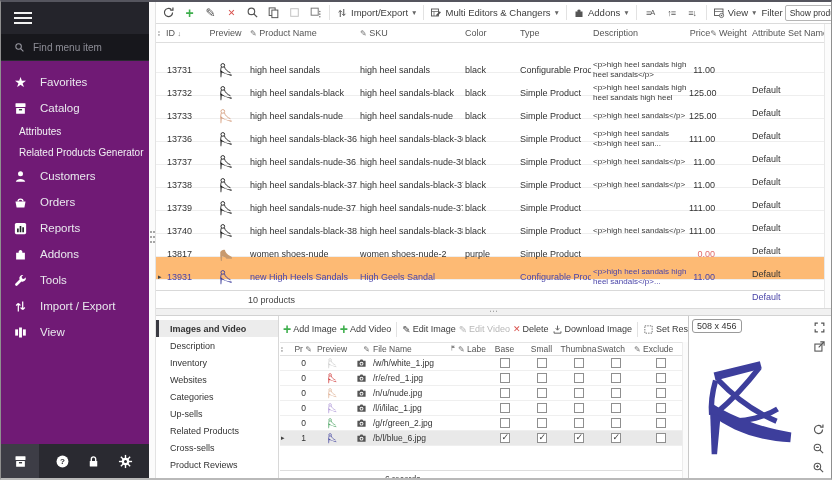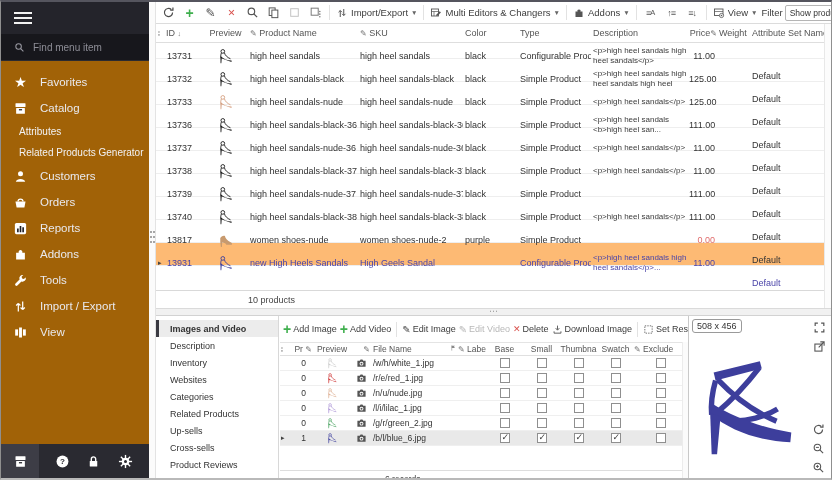--- a/index.html
+++ b/index.html
@@ -2,21 +2,21 @@
 <html><head>
 <meta charset="utf-8">
 <style>
   * { box-sizing: border-box; margin: 0; padding: 0; }
   html,body { background:#ddd; }
   body { font-family: "Liberation Sans", sans-serif; }
   .app { position:relative; width:832px; height:480px; background:#fff; border:1px solid #8f8f8f;
          border-top:2px solid #55555e; border-bottom:2px solid #b9b9b9; overflow:hidden; }
 
   
-  .sidebar { position:absolute; left:0; top:0; width:148px; height:100%; background:#a16207; color:#e9e9ee; display:flex; flex-direction:column; }
+  .sidebar { position:absolute; left:0; top:0; width:148px; height:100%; background:#701a75; color:#e9e9ee; display:flex; flex-direction:column; }
   .sb-burger { height:32px; display:flex; align-items:center; padding-left:13px; background:#24242b; }
   .bars i { display:block; width:18px; height:2px; background:#f2f2f2; margin:3px 0; }
   .sb-search { height:27px; display:flex; align-items:center; gap:8px; padding-left:13px; background:#17171c; border-bottom:1px solid #2a2a31; }
   .sb-search .ic { width:11px; height:11px; color:#9a9aa3; flex:none; }
   .sb-input { background:transparent; border:none; outline:none; color:#cfcfd6; font-size:10px; width:100px; font-family:"Liberation Sans",sans-serif; }
   .sb-input::placeholder { color:#8d8d96; }
   .sb-menu { padding-top:8px; flex:1; }
   .sb-item { height:26px; display:flex; align-items:center; gap:12px; padding-left:12px; font-size:11.5px; cursor:default; }
   .sb-item .ic { width:15px; height:15px; color:#fff; flex:none; }
   .sb-item .star { width:15px; font-size:14px; line-height:14px; color:#fff; text-align:center; flex:none; }
@@ -45,21 +45,21 @@
   .red { color:#d9534f; }
   .sorticon { font-size:9px; color:#555; letter-spacing:-1px; }
   .fselect { width:156px; height:16px; border:1px solid #b5b5b5; border-radius:2px; display:flex; align-items:center; justify-content:space-between; padding:0 4px; font-size:8.5px; color:#333; flex:none; }
 
   
   .ghead, .prow { display:grid; grid-template-columns:8px 37px 47px 110px 105px 55px 73px 96px 30px 31px 1fr; align-items:center; }
   .ghead { position:absolute; top:22px; left:0; width:668px; height:19px; border-bottom:1px solid #dedede; font-size:9px; color:#555; }
   .ghead > div { overflow:hidden; white-space:nowrap; padding-left:2px; }
   .pencil { color:#777; font-size:8px; }
   .sortmark { font-size:7px; color:#777; }
-  .gbody { position:absolute; top:34px; left:0; width:668px; }
+  .gbody { position:absolute; top:48px; left:0; width:668px; }
   .prow { height:23px; border-bottom:1px solid #eeeeee; font-size:9px; color:#333; }
   .prow > div { overflow:hidden; white-space:nowrap; padding-left:2px; }
   .prow .cid { text-align:right; padding-right:9px; }
   .prow .cdesc { white-space:normal; font-size:8px; line-height:1.2; max-height:20px; color:#3a3a3a; }
   .prow .cprice { text-align:right; padding-right:2px; }
   .prow .cattr { padding-left:4px;margin-top:40px; }
   .prow.sel { background:#fdba74; }
   .prow.sel, .prow.sel .cdesc { color:#4a44a8; }
   .marker { font-size:7px; color:#444; padding-left:1px; }
   .shoe { width:17px; height:19px; display:block; margin:0 auto; }
@@ -634,24 +634,24 @@
         <div class="tab">
             <span>Inventory</span>
           </div>
         <div class="tab">
             <span>Websites</span>
           </div>
         <div class="tab">
             <span>Categories</span>
           </div>
         <div class="tab">
+            <span>Up-sells</span>
+          </div>
+        <div class="tab">
             <span>Related Products</span>
-          </div>
-        <div class="tab">
-            <span>Up-sells</span>
           </div>
         <div class="tab">
             <span>Cross-sells</span>
           </div>
         <div class="tab">
             <span>Product Reviews</span>
           </div>
       </div>
 
       <div class="ipanel">
@@ -699,21 +699,21 @@
           <div style="text-align:center"><span>Preview</span></div>
           <div style="text-align:right"><span class="pencil">✎</span></div>
           <div style="padding-left:3px"><span>File Name</span></div>
           <div><svg style="width:7px;height:8px;color:#888">
                 <use href="#ic-flag"></use>
               </svg></div>
           <div><span class="pencil">✎</span> <span>Label</span></div>
           <div style="text-align:center"><span>Base</span></div>
           <div style="text-align:center"><span>Small</span></div>
           <div style="text-align:center"><span>Thumbna</span></div>
-          <div style="text-align:center"><span>Swatch</span></div>
+          <div style=""><span>Swatch</span></div>
           <div style="text-align:left"><span class="pencil">✎</span> <span>Exclude</span></div>
         </div>
 
         <div class="ibody">
           <div class="irow">
               <div class="marker"></div>
               <div class="cpos">0</div>
               <div>
                 <svg class="ishoe" style="color: rgb(201, 201, 201);">
                   <use href="#ic-sandal"></use>

